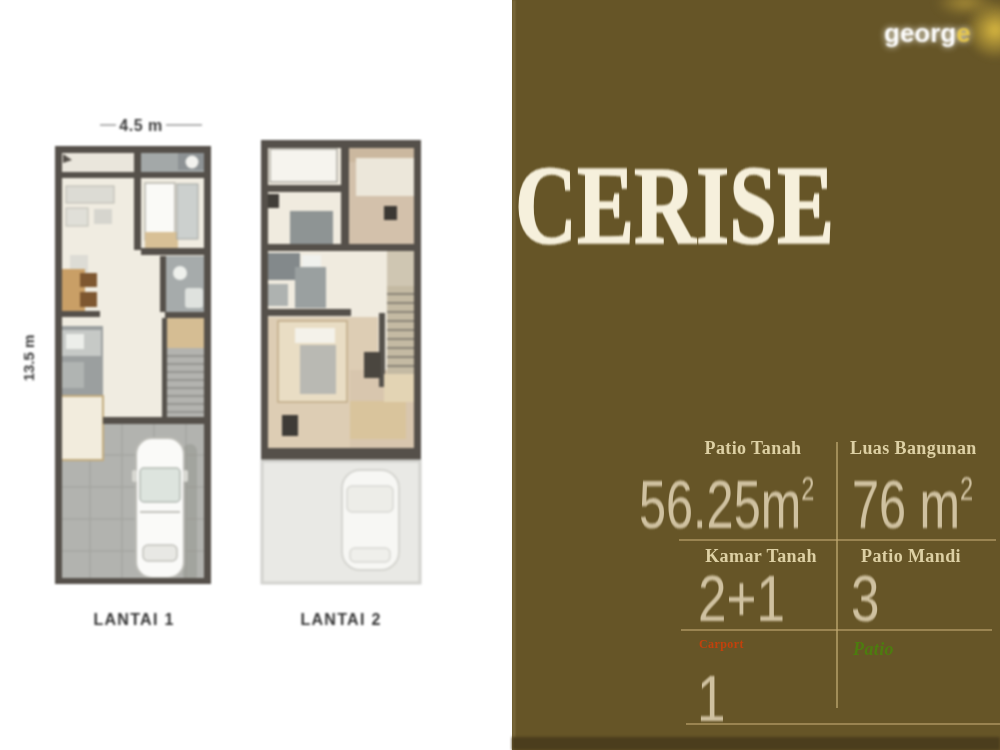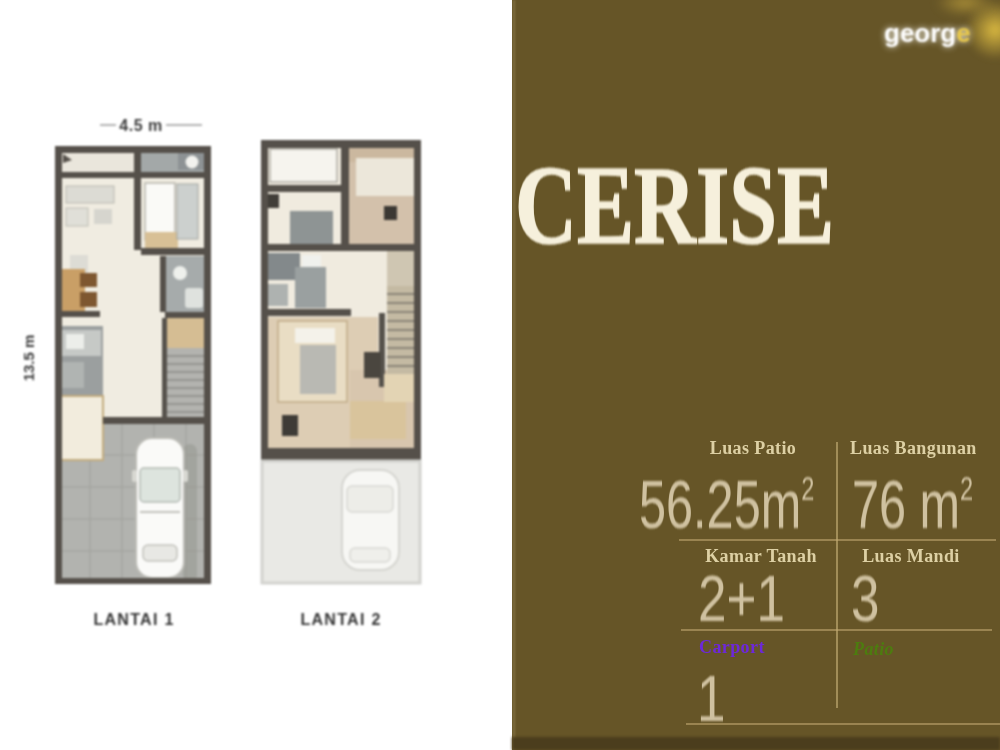--- a/index.html
+++ b/index.html
@@ -218,35 +218,35 @@
 <div class="abs" style="left:884px;top:18px;font-size:26px;font-weight:bold;color:#ffffff;letter-spacing:0px;filter:blur(1px);text-shadow:0 0 6px rgba(255,255,250,0.9);">georg<span style="color:#e8c84a;">e</span></div>
 
 <div class="abs" style="left:836px;top:442px;width:2px;height:266px;background:rgba(200,178,122,0.6);"></div>
 
 <div class="abs" style="left:679px;top:539px;width:317px;height:2px;background:rgba(196,172,116,0.55);"></div>
 
 <div class="abs" style="left:681px;top:629px;width:311px;height:2px;background:rgba(196,172,116,0.55);"></div>
 
 <div class="abs" style="left:686px;top:723px;width:314px;height:2px;background:rgba(196,172,116,0.55);"></div>
 
-<div class="abs" style="left:699px;top:438px;width:108px;text-align:center;font-family:'Liberation Serif',serif;font-weight:bold;font-size:18px;letter-spacing:0.4px;color:#ddd0a4;filter:blur(0.7px);">Luas Patio</div>
+<div class="abs" style="left:699px;top:438px;width:108px;text-align:center;font-family:'Liberation Serif',serif;font-weight:bold;font-size:18px;letter-spacing:0.4px;color:#ddd0a4;filter:blur(0.7px);">Patio Tanah</div>
 
 <div class="abs" style="left:850px;top:438px;width:140px;white-space:nowrap;font-family:'Liberation Serif',serif;font-weight:bold;font-size:18px;letter-spacing:0.4px;color:#ddd0a4;filter:blur(0.7px);">Luas Bangunan</div>
 
 <div class="abs" style="left:639px;top:455px;font-size:68px;line-height:68px;white-space:nowrap;color:#cfc1a0;filter:blur(0.8px);transform:scaleX(0.715);transform-origin:left top;">56.25m<span style="font-size:33px;vertical-align:28px;">2</span></div>
 
 <div class="abs" style="left:852px;top:455px;font-size:68px;line-height:68px;white-space:nowrap;color:#cfc1a0;filter:blur(0.8px);transform:scaleX(0.715);transform-origin:left top;">76 m<span style="font-size:33px;vertical-align:28px;">2</span></div>
 
 <div class="abs" style="left:699px;top:546px;width:124px;text-align:center;font-family:'Liberation Serif',serif;font-weight:bold;font-size:18px;letter-spacing:0.4px;color:#ddd0a4;filter:blur(0.7px);">Kamar Tanah</div>
 
-<div class="abs" style="left:853px;top:546px;width:116px;text-align:center;font-family:'Liberation Serif',serif;font-weight:bold;font-size:18px;letter-spacing:0.4px;color:#ddd0a4;filter:blur(0.7px);">Luas Mandi</div>
+<div class="abs" style="left:853px;top:546px;width:116px;text-align:center;font-family:'Liberation Serif',serif;font-weight:bold;font-size:18px;letter-spacing:0.4px;color:#ddd0a4;filter:blur(0.7px);">Patio Mandi</div>
 
 <div class="abs" style="left:698px;top:567px;font-size:64px;line-height:64px;white-space:nowrap;color:#cfc1a0;filter:blur(0.8px);transform:scaleX(0.8);transform-origin:left top;">2+1</div>
 
 <div class="abs" style="left:851px;top:567px;font-size:64px;line-height:64px;white-space:nowrap;color:#cfc1a0;filter:blur(0.8px);transform:scaleX(0.8);transform-origin:left top;">3</div>
 
-<div class="abs" style="left:699px;top:637px;font-family:'Liberation Serif',serif;font-weight:bold;font-size:18px;letter-spacing:0.4px;color:#6d28d9;filter:blur(0.7px);">Carport</div>
+<div class="abs" style="left:699px;top:637px;font-family:'Liberation Serif',serif;font-weight:bold;font-size:12px;letter-spacing:0.4px;color:#c2410c;filter:blur(0.7px);">Carport</div>
 
 <div class="abs" style="left:853px;top:639px;font-family:'Liberation Serif',serif;font-weight:bold;font-size:18px;letter-spacing:0.4px;color:#4d7c0f;filter:blur(0.7px);font-style:italic;">Patio</div>
 
 <div class="abs" style="left:697px;top:667px;font-size:64px;line-height:64px;white-space:nowrap;color:#cfc1a0;filter:blur(0.8px);transform:scaleX(0.8);transform-origin:left top;">1</div>
 
 </div>
 
 </body></html>

